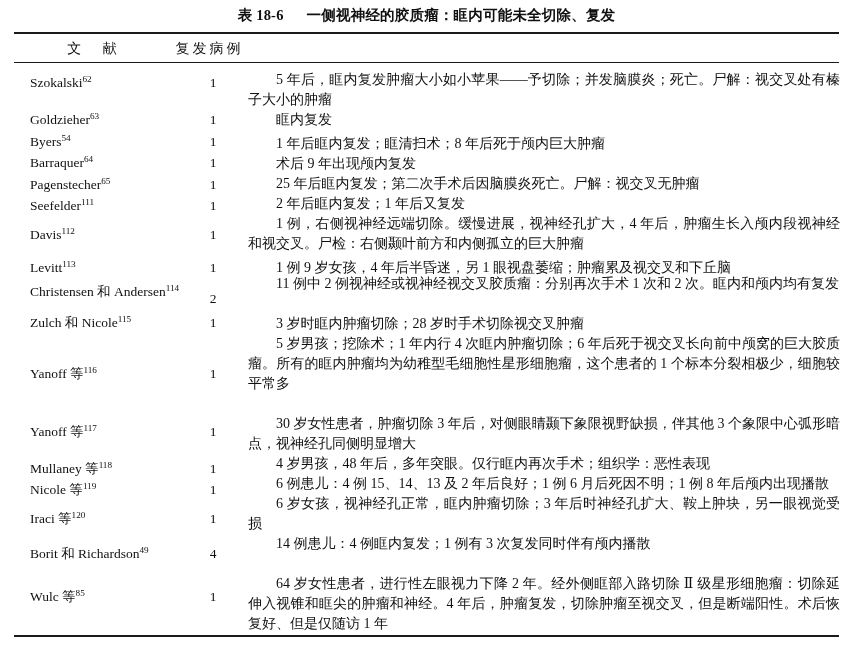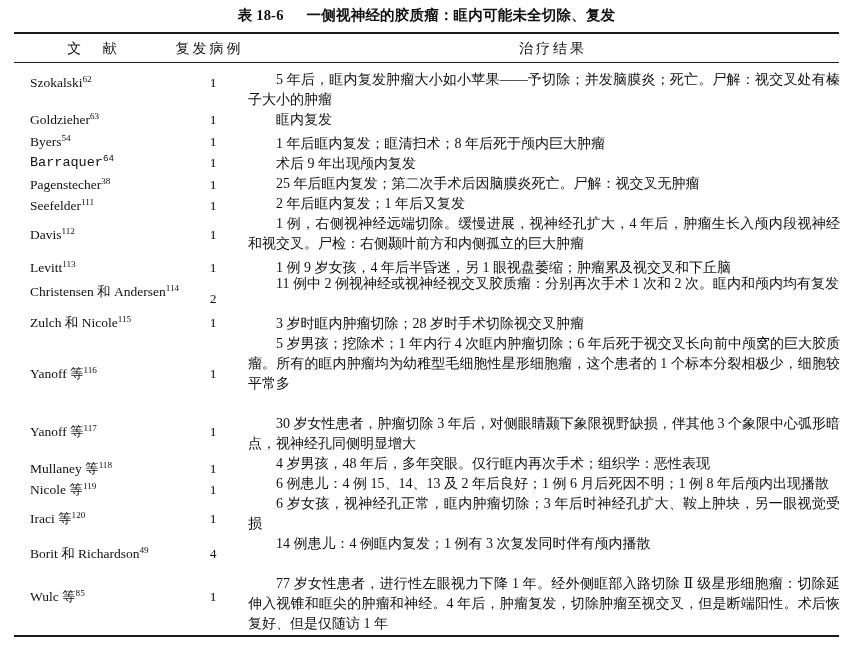--- a/index.html
+++ b/index.html
@@ -157,29 +157,28 @@
   <div class="table-title">
     <span class="tnum">表 18-6</span><span>一侧视神经的胶质瘤：眶内可能未全切除、复发</span>
   </div>
 
   <div class="rule rule-top"></div>
   <div class="rule rule-header"></div>
   <div class="rule rule-bottom"></div>
 
   <div class="head head-ref">文 献</div>
   <div class="head head-cases">复发病例</div>
-  <div class="head head-result">治疗结果</div>
 
   <div class="body-area">
     <div class="col-ref" id="col-ref">
         <div class="ref-item" style="top: 8px;"><span>Szokalski</span><sup>62</sup></div>
         <div class="ref-item" style="top: 45px;"><span>Goldzieher</span><sup>63</sup></div>
         <div class="ref-item" style="top: 67px;"><span>Byers</span><sup>54</sup></div>
-        <div class="ref-item" style="top: 88px; font-family: Liberation Mono, monospace;"><span>Barraquer</span><sup>64</sup></div>
-        <div class="ref-item" style="top: 110px;"><span>Pagenstecher</span><sup>38</sup></div>
+        <div class="ref-item" style="top: 88px;"><span>Barraquer</span><sup>64</sup></div>
+        <div class="ref-item" style="top: 110px;"><span>Pagenstecher</span><sup>65</sup></div>
         <div class="ref-item" style="top: 131px;"><span>Seefelder</span><sup>111</sup></div>
         <div class="ref-item" style="top: 160px;"><span>Davis</span><sup>112</sup></div>
         <div class="ref-item" style="top: 193px;"><span>Levitt</span><sup>113</sup></div>
         <div class="ref-item wrap" style="top: 216px;"><span>Christensen 和 Andersen</span><sup>114</sup></div>
         <div class="ref-item" style="top: 248px;"><span>Zulch 和 Nicole</span><sup>115</sup></div>
         <div class="ref-item" style="top: 299px;"><span>Yanoff 等</span><sup>116</sup></div>
         <div class="ref-item" style="top: 357px;"><span>Yanoff 等</span><sup>117</sup></div>
         <div class="ref-item" style="top: 394px;"><span>Mullaney 等</span><sup>118</sup></div>
         <div class="ref-item" style="top: 415px;"><span>Nicole 等</span><sup>119</sup></div>
         <div class="ref-item" style="top: 444px;"><span>Iraci 等</span><sup>120</sup></div>
@@ -215,17 +214,17 @@
         <div class="res-item" style="top: 148px;">1 例，右侧视神经远端切除。缓慢进展，视神经孔扩大，4 年后，肿瘤生长入颅内段视神经和视交叉。尸检：右侧颞叶前方和内侧孤立的巨大肿瘤</div>
         <div class="res-item" style="top: 192px; font-family: Liberation Serif, serif;">1 例 9 岁女孩，4 年后半昏迷，另 1 眼视盘萎缩；肿瘤累及视交叉和下丘脑</div>
         <div class="res-item" style="top: 208px;">11 例中 2 例视神经或视神经视交叉胶质瘤：分别再次手术 1 次和 2 次。眶内和颅内均有复发</div>
         <div class="res-item" style="top: 248px;">3 岁时眶内肿瘤切除；28 岁时手术切除视交叉肿瘤</div>
         <div class="res-item" style="top: 268px;">5 岁男孩；挖除术；1 年内行 4 次眶内肿瘤切除；6 年后死于视交叉长向前中颅窝的巨大胶质瘤。所有的眶内肿瘤均为幼稚型毛细胞性星形细胞瘤，这个患者的 1 个标本分裂相极少，细胞较平常多</div>
         <div class="res-item" style="top: 348px;">30 岁女性患者，肿瘤切除 3 年后，对侧眼睛颞下象限视野缺损，伴其他 3 个象限中心弧形暗点，视神经孔同侧明显增大</div>
         <div class="res-item" style="top: 388px;">4 岁男孩，48 年后，多年突眼。仅行眶内再次手术；组织学：恶性表现</div>
         <div class="res-item" style="top: 408px;">6 例患儿：4 例 15、14、13 及 2 年后良好；1 例 6 月后死因不明；1 例 8 年后颅内出现播散</div>
         <div class="res-item" style="top: 428px;">6 岁女孩，视神经孔正常，眶内肿瘤切除；3 年后时神经孔扩大、鞍上肿块，另一眼视觉受损</div>
         <div class="res-item" style="top: 468px;">14 例患儿：4 例眶内复发；1 例有 3 次复发同时伴有颅内播散</div>
-        <div class="res-item" style="top: 508px;">77 岁女性患者，进行性左眼视力下降 1 年。经外侧眶部入路切除 Ⅱ 级星形细胞瘤：切除延伸入视锥和眶尖的肿瘤和神经。4 年后，肿瘤复发，切除肿瘤至视交叉，但是断端阳性。术后恢复好、但是仅随访 1 年</div>
+        <div class="res-item" style="top: 508px;">64 岁女性患者，进行性左眼视力下降 2 年。经外侧眶部入路切除 Ⅱ 级星形细胞瘤：切除延伸入视锥和眶尖的肿瘤和神经。4 年后，肿瘤复发，切除肿瘤至视交叉，但是断端阳性。术后恢复好、但是仅随访 1 年</div>
       </div>
   </div>
 
 </div>
 
 </body></html>

